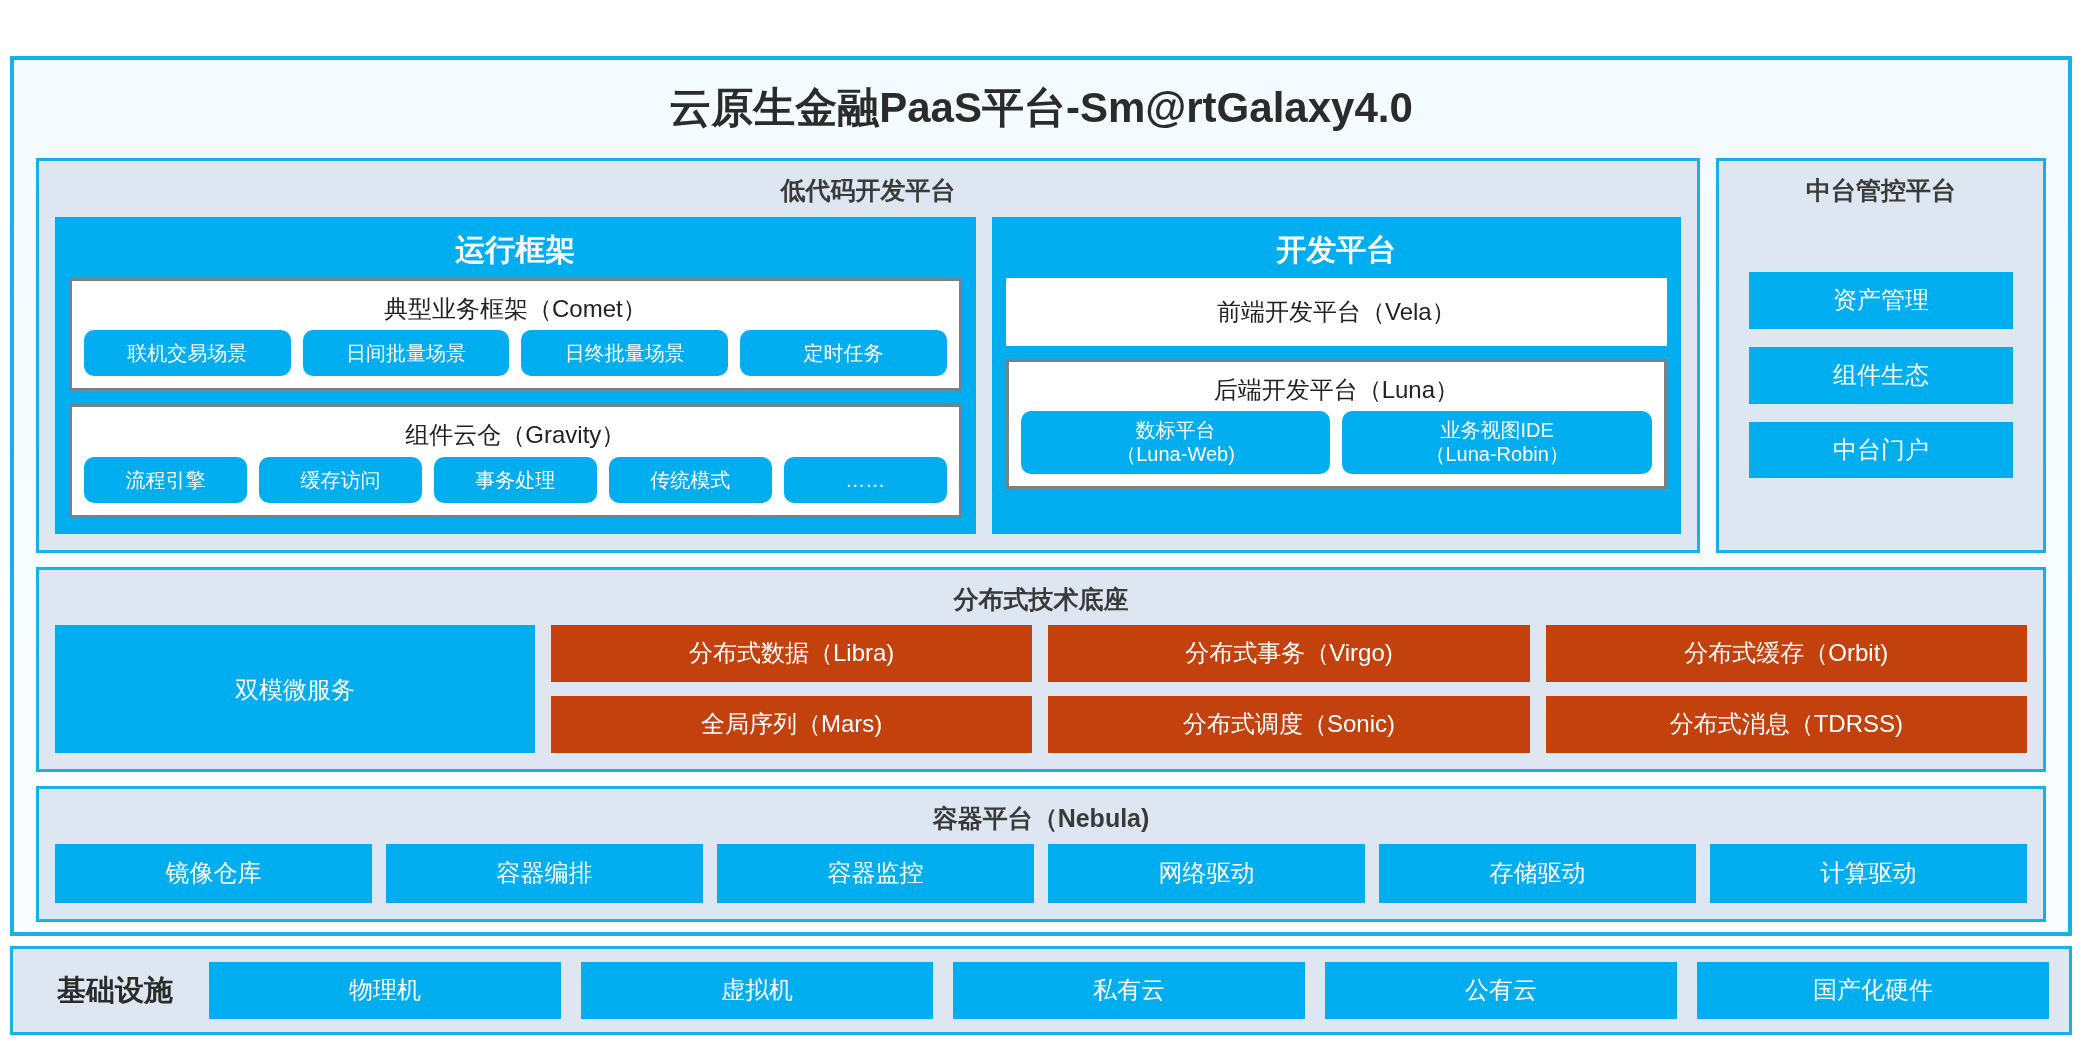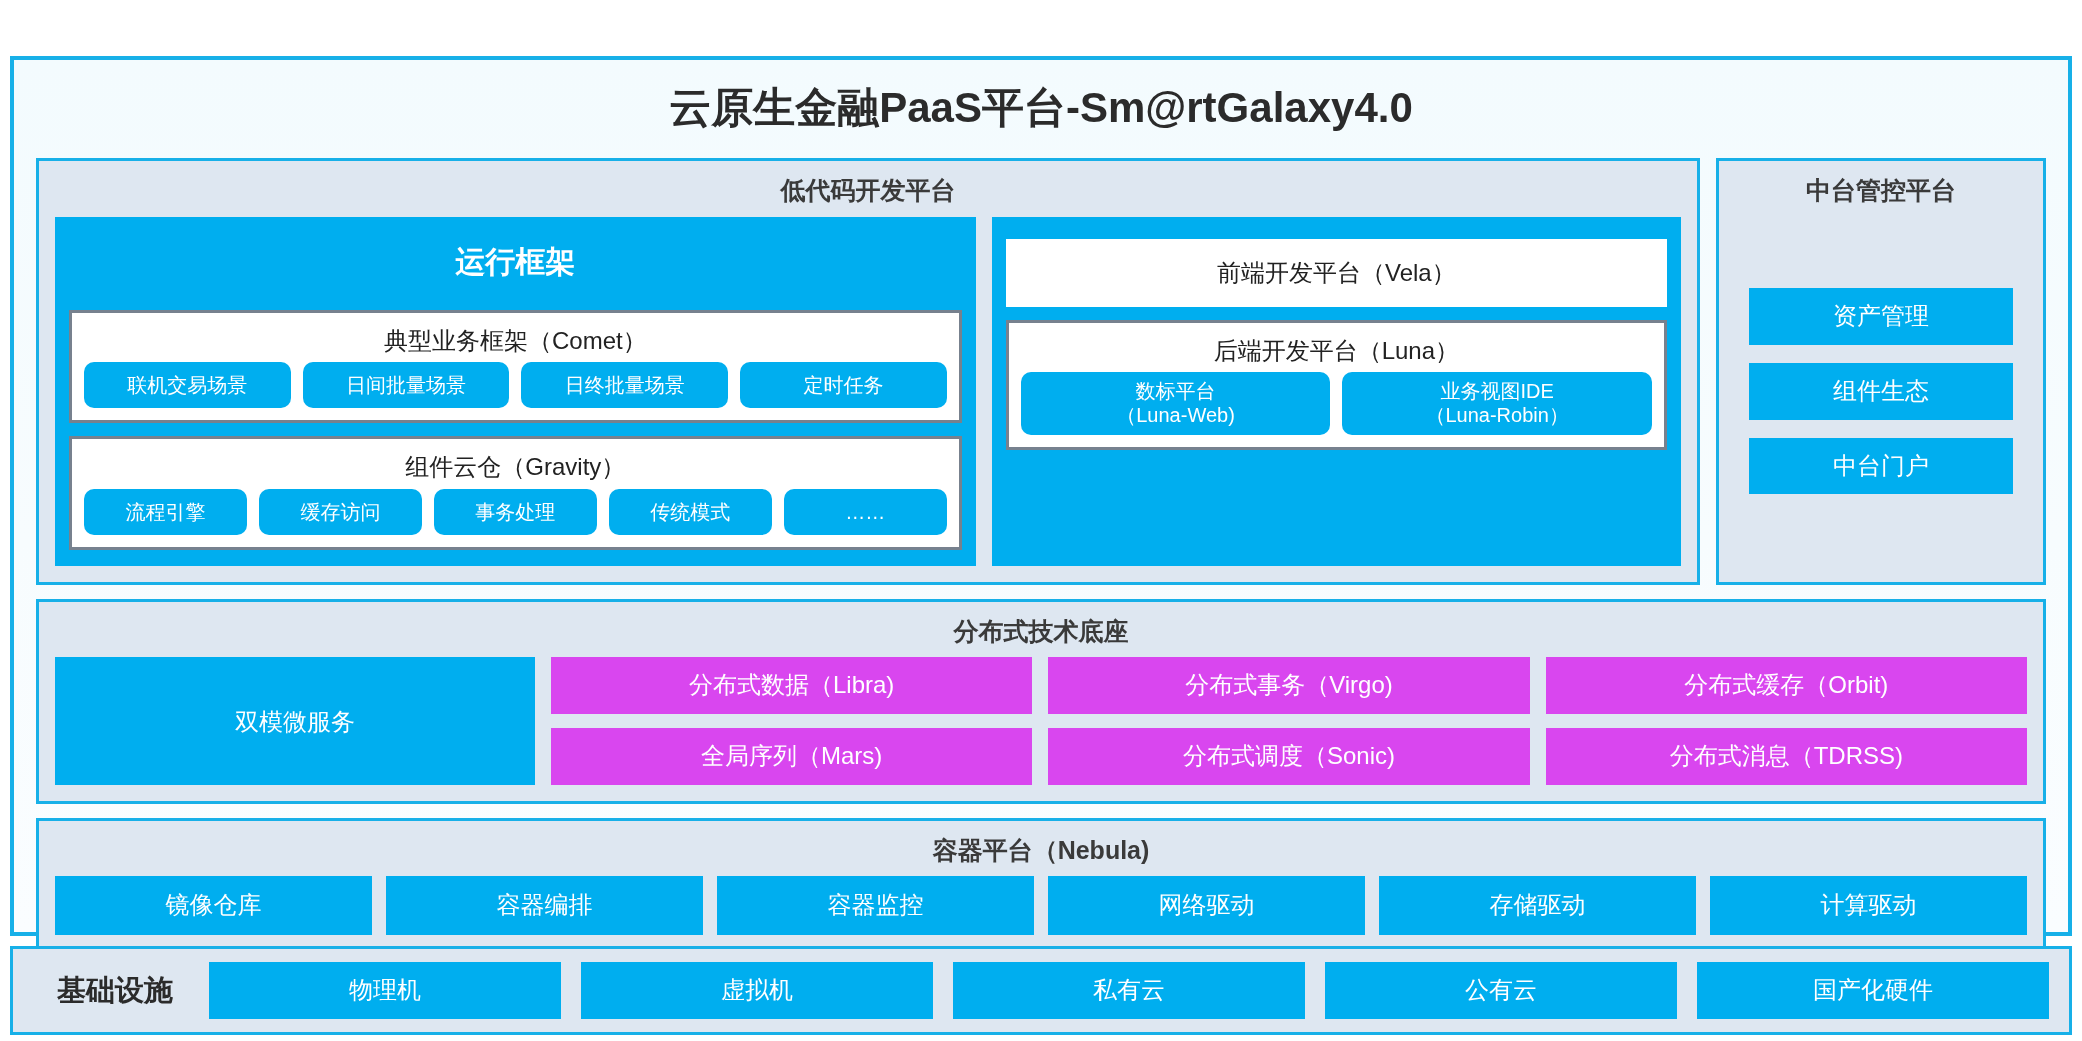--- a/index.html
+++ b/index.html
@@ -68,24 +68,23 @@
   .lowcode-body {
     display: flex;
     gap: 16px;
     align-items: stretch;
     flex: 1 1 auto;
   }
 
   
   .blue-card {
     background: #00AEEF;
-    padding: 22px 14px 16px 14px;
-    display: flex;
-    flex-direction: column;
-    gap: 20px;
+    padding: 10px 14px 16px 14px;
+    display: flex;
+    flex-direction: column;
   }
   .blue-card-title {
     text-align: center;
     color: #ffffff;
     font-size: 30px;
     font-weight: 700;
     padding: 6px 0 12px 0;
     line-height: 1.1;
   }
 
@@ -173,21 +172,21 @@
     display: flex;
     flex-direction: column;
     align-items: center;
     justify-content: center;
     text-align: center;
     line-height: 1.38;
     padding: 10px;
   }
   .tech-col { flex: 1 1 0; display: flex; flex-direction: column; gap: 14px; }
   .tech-cell {
-    background: #d946ef;
+    background: #c2410c;
     color: #ffffff;
     font-size: 24px;
     text-align: center;
     padding: 14px 6px;
     flex: 1 1 0;
     display: flex;
     align-items: center;
     justify-content: center;
     line-height: 1.2;
   }
@@ -271,20 +270,21 @@
                   <div class="chip">事务处理</div>
                   <div class="chip">传统模式</div>
                   <div class="chip">……</div>
                 </div>
               </div>
 
             </div>
           </div>
 
           <div class="blue-card devplat">
+            <div class="blue-card-title">开发平台</div>
             <div class="stack">
 
               <div class="vela-box">前端开发平台（Vela）</div>
 
               <div class="white-box">
                 <div class="white-box-title">后端开发平台（Luna）</div>
                 <div class="chip-row">
                   <div class="chip two-line">
                     <span>数标平台</span>
                     <span class="l2">（Luna-Web)</span>

